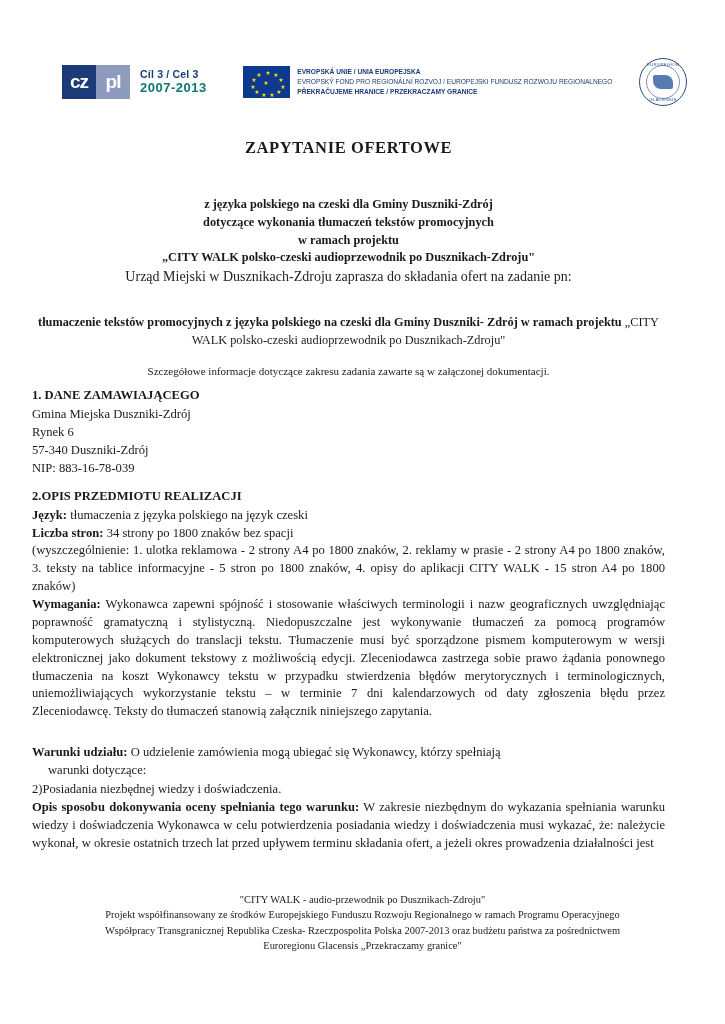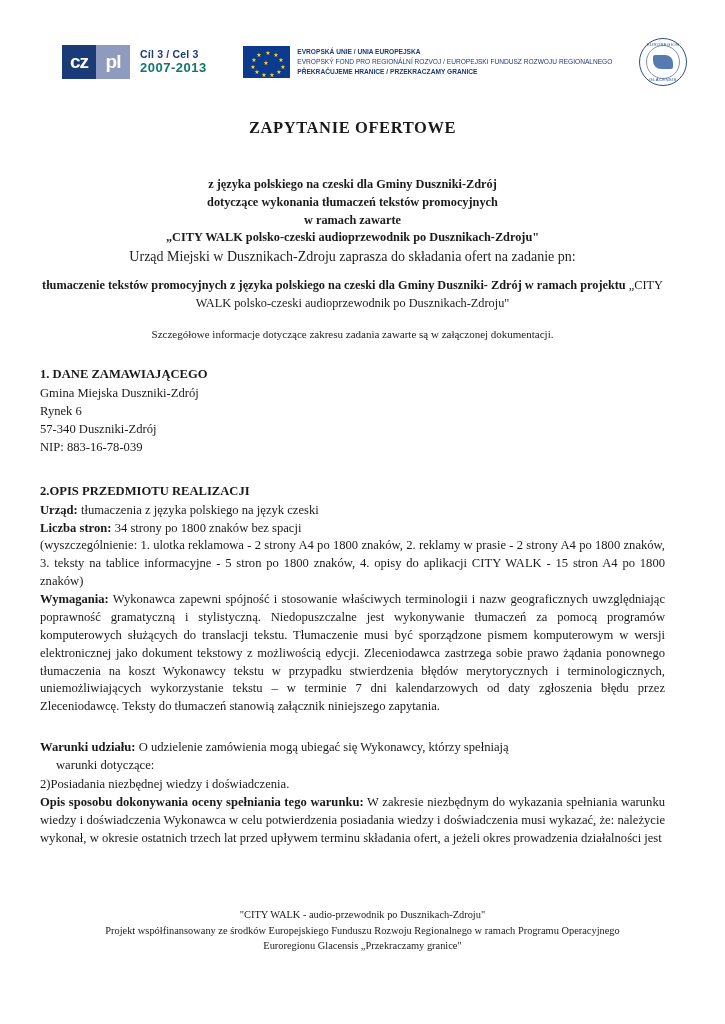--- a/index.html
+++ b/index.html
@@ -21,21 +21,21 @@
     height: 1024px;
     padding: 0;
     box-sizing: border-box;
   }
 
   
   .header {
     display: flex;
     align-items: center;
     justify-content: space-between;
-    padding: 38px 38px 0 62px;
+    padding: 58px 38px 0 62px;
     box-sizing: border-box;
   }
   .logo-czpl {
     display: flex;
     align-items: center;
     gap: 6px;
   }
   .czpl-blocks {
     display: flex;
     align-items: stretch;
@@ -132,21 +132,21 @@
     left: 50%; top: 50%;
     transform: translate(-50%,-50%);
     width: 20px; height: 14px;
     background: #3b63a5;
     border-radius: 2px 8px 2px 8px;
     opacity: 0.85;
   }
 
   
   .content {
-    padding: 0 60px 0 40px;
+    padding: 0 60px 0 32px;
     box-sizing: border-box;
   }
   h1.doc-title {
     text-align: center;
     font-size: 16.5px;
     font-weight: bold;
     letter-spacing: 0.6px;
     margin: 32px 0 0 0;
   }
   .subtitle-block {
@@ -155,33 +155,33 @@
     font-size: 12.3px;
     line-height: 1.45;
   }
   .subtitle-block .b { font-weight: bold; }
   .subtitle-block .quoted { font-weight: bold; }
   .subtitle-block .small-reg {
     font-size: 14px;
     color: #222;
   }
   .subtitle-block .mixed {
-    margin-top: 8px;
+    margin-top: 25px;
     text-align: center;
     font-size: 12.3px;
     line-height: 1.5;
   }
   .note-line {
     text-align: center;
     font-size: 11px;
     margin-top: 16px;
   }
 
   .section {
-    margin-top: 26px;
+    margin-top: 10px;
     font-size: 12.6px;
     line-height: 1.42;
   }
   .section h2 {
     font-size: 12.6px;
     font-weight: bold;
     margin: 0 0 1px 0;
   }
   .section .line { margin: 0; }
 
@@ -262,55 +262,56 @@
     </div>
   </div>
 
   <div class="content">
 
     <h1 class="doc-title">ZAPYTANIE OFERTOWE</h1>
 
     <div class="subtitle-block">
       <div class="b">z języka polskiego na czeski dla Gminy Duszniki-Zdrój</div>
       <div class="b">dotyczące wykonania tłumaczeń tekstów promocyjnych</div>
-      <div class="b">w ramach zawarte</div>
+      <div class="b">w ramach projektu</div>
       <div class="quoted">„CITY WALK polsko-czeski audioprzewodnik po Dusznikach-Zdroju"</div>
       <div class="small-reg">Urząd Miejski w Dusznikach-Zdroju zaprasza do składania ofert na zadanie pn:</div>
       <div class="mixed">
         <span class="bold">tłumaczenie tekstów promocyjnych </span><span class="bold">z języka polskiego na czeski dla Gminy Duszniki-</span>
         <span class="bold">Zdrój w ramach projektu </span><span>„CITY WALK polsko-czeski audioprzewodnik po Dusznikach-Zdroju"</span>
       </div>
     </div>
 
     <div class="note-line">Szczegółowe informacje dotyczące zakresu zadania zawarte są w załączonej dokumentacji.</div>
 
     <div class="section">
       <h2>1. DANE ZAMAWIAJĄCEGO</h2>
       <p class="line">Gmina Miejska Duszniki-Zdrój</p>
       <p class="line">Rynek 6</p>
       <p class="line">57-340 Duszniki-Zdrój</p>
       <p class="line">NIP: 883-16-78-039</p>
     </div>
 
     <div class="section">
       <h2>2.OPIS PRZEDMIOTU REALIZACJI</h2>
-      <p class="line"><span class="bold">Urząd:</span><span> tłumaczenia z języka polskiego na język czeski</span></p>
+      <p class="line"><span class="bold">Język:</span><span> tłumaczenia z języka polskiego na język czeski</span></p>
       <p class="line"><span class="bold">Liczba stron:</span><span> 34 strony po 1800 znaków bez spacji</span></p>
       <p class="line just blk">(wyszczególnienie: 1. ulotka reklamowa - 2 strony A4 po 1800 znaków,  2. reklamy w prasie - 2 strony A4 po 1800 znaków,  3. teksty na tablice informacyjne - 5 stron po 1800 znaków,  4. opisy do aplikacji CITY WALK - 15 stron A4 po 1800 znaków)</p>
       <p class="line just blk"><span class="bold">Wymagania:</span><span>   Wykonawca zapewni spójność i stosowanie właściwych terminologii i nazw geograficznych uwzględniając poprawność gramatyczną i stylistyczną. Niedopuszczalne jest wykonywanie tłumaczeń za pomocą programów komputerowych służących do translacji tekstu. Tłumaczenie musi być sporządzone pismem komputerowym w wersji elektronicznej jako dokument tekstowy z możliwością edycji. Zleceniodawca zastrzega sobie prawo żądania ponownego tłumaczenia na koszt Wykonawcy tekstu w przypadku stwierdzenia błędów merytorycznych i terminologicznych, uniemożliwiających wykorzystanie tekstu – w terminie 7 dni kalendarzowych od daty zgłoszenia błędu przez Zleceniodawcę. Teksty do tłumaczeń stanowią załącznik niniejszego zapytania.</span></p>
     </div>
 
     <div class="para">
       <p><span class="bold">Warunki udziału:</span><span> O udzielenie zamówienia mogą ubiegać się Wykonawcy, którzy spełniają</span></p>
       <p class="indent-hang">warunki dotyczące:</p>
       <p>2)Posiadania niezbędnej wiedzy i doświadczenia.</p>
       <p class="just"><span class="bold">Opis sposobu dokonywania oceny spełniania tego warunku:</span><span> W zakresie niezbędnym do wykazania spełniania warunku wiedzy i doświadczenia Wykonawca w celu potwierdzenia posiadania wiedzy i doświadczenia musi wykazać, że: należycie wykonał, w okresie ostatnich trzech lat przed upływem terminu składania ofert, a jeżeli okres prowadzenia działalności jest</span></p>
     </div>
 
   </div>
 
   <div class="footer">
     <div>"CITY WALK - audio-przewodnik po Dusznikach-Zdroju"</div>
     <div>Projekt współfinansowany ze środków Europejskiego Funduszu Rozwoju Regionalnego w ramach Programu Operacyjnego</div>
+    <div>Współpracy Transgranicznej Republika Czeska- Rzeczpospolita Polska 2007-2013 oraz budżetu państwa za pośrednictwem</div>
     <div>Euroregionu Glacensis „Przekraczamy granice"</div>
   </div>
 
 </div>
 
 </body></html>

